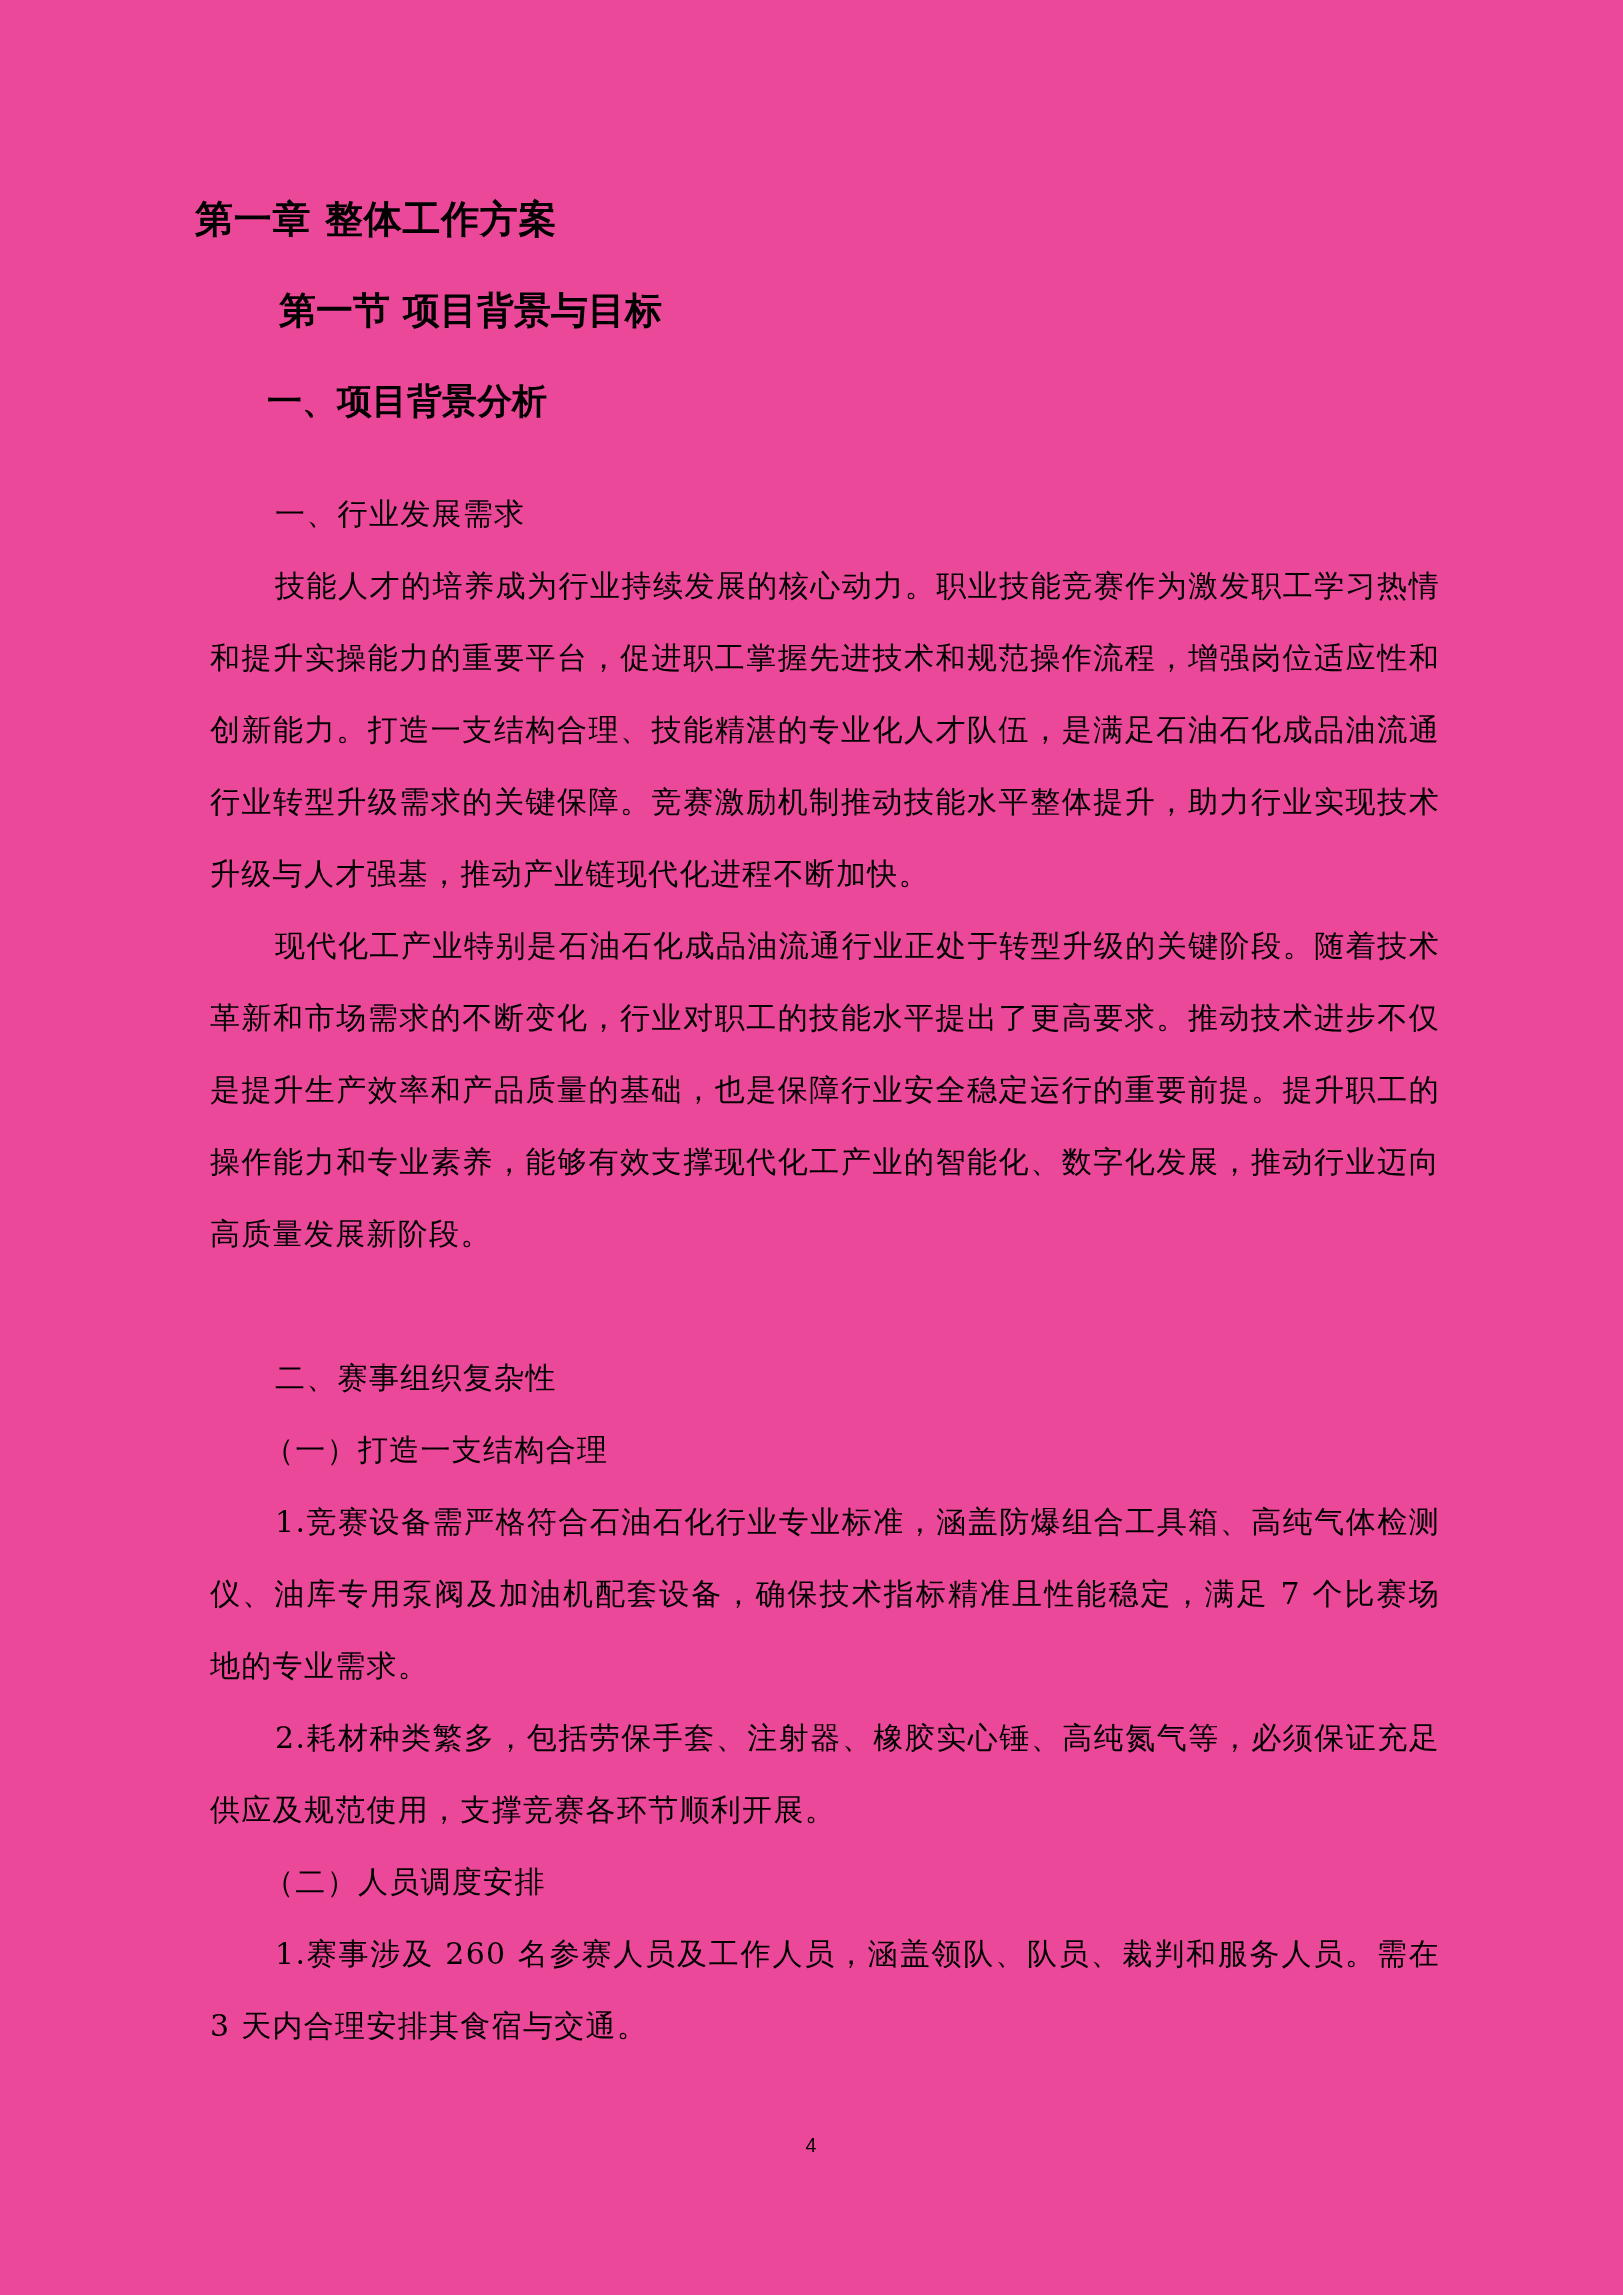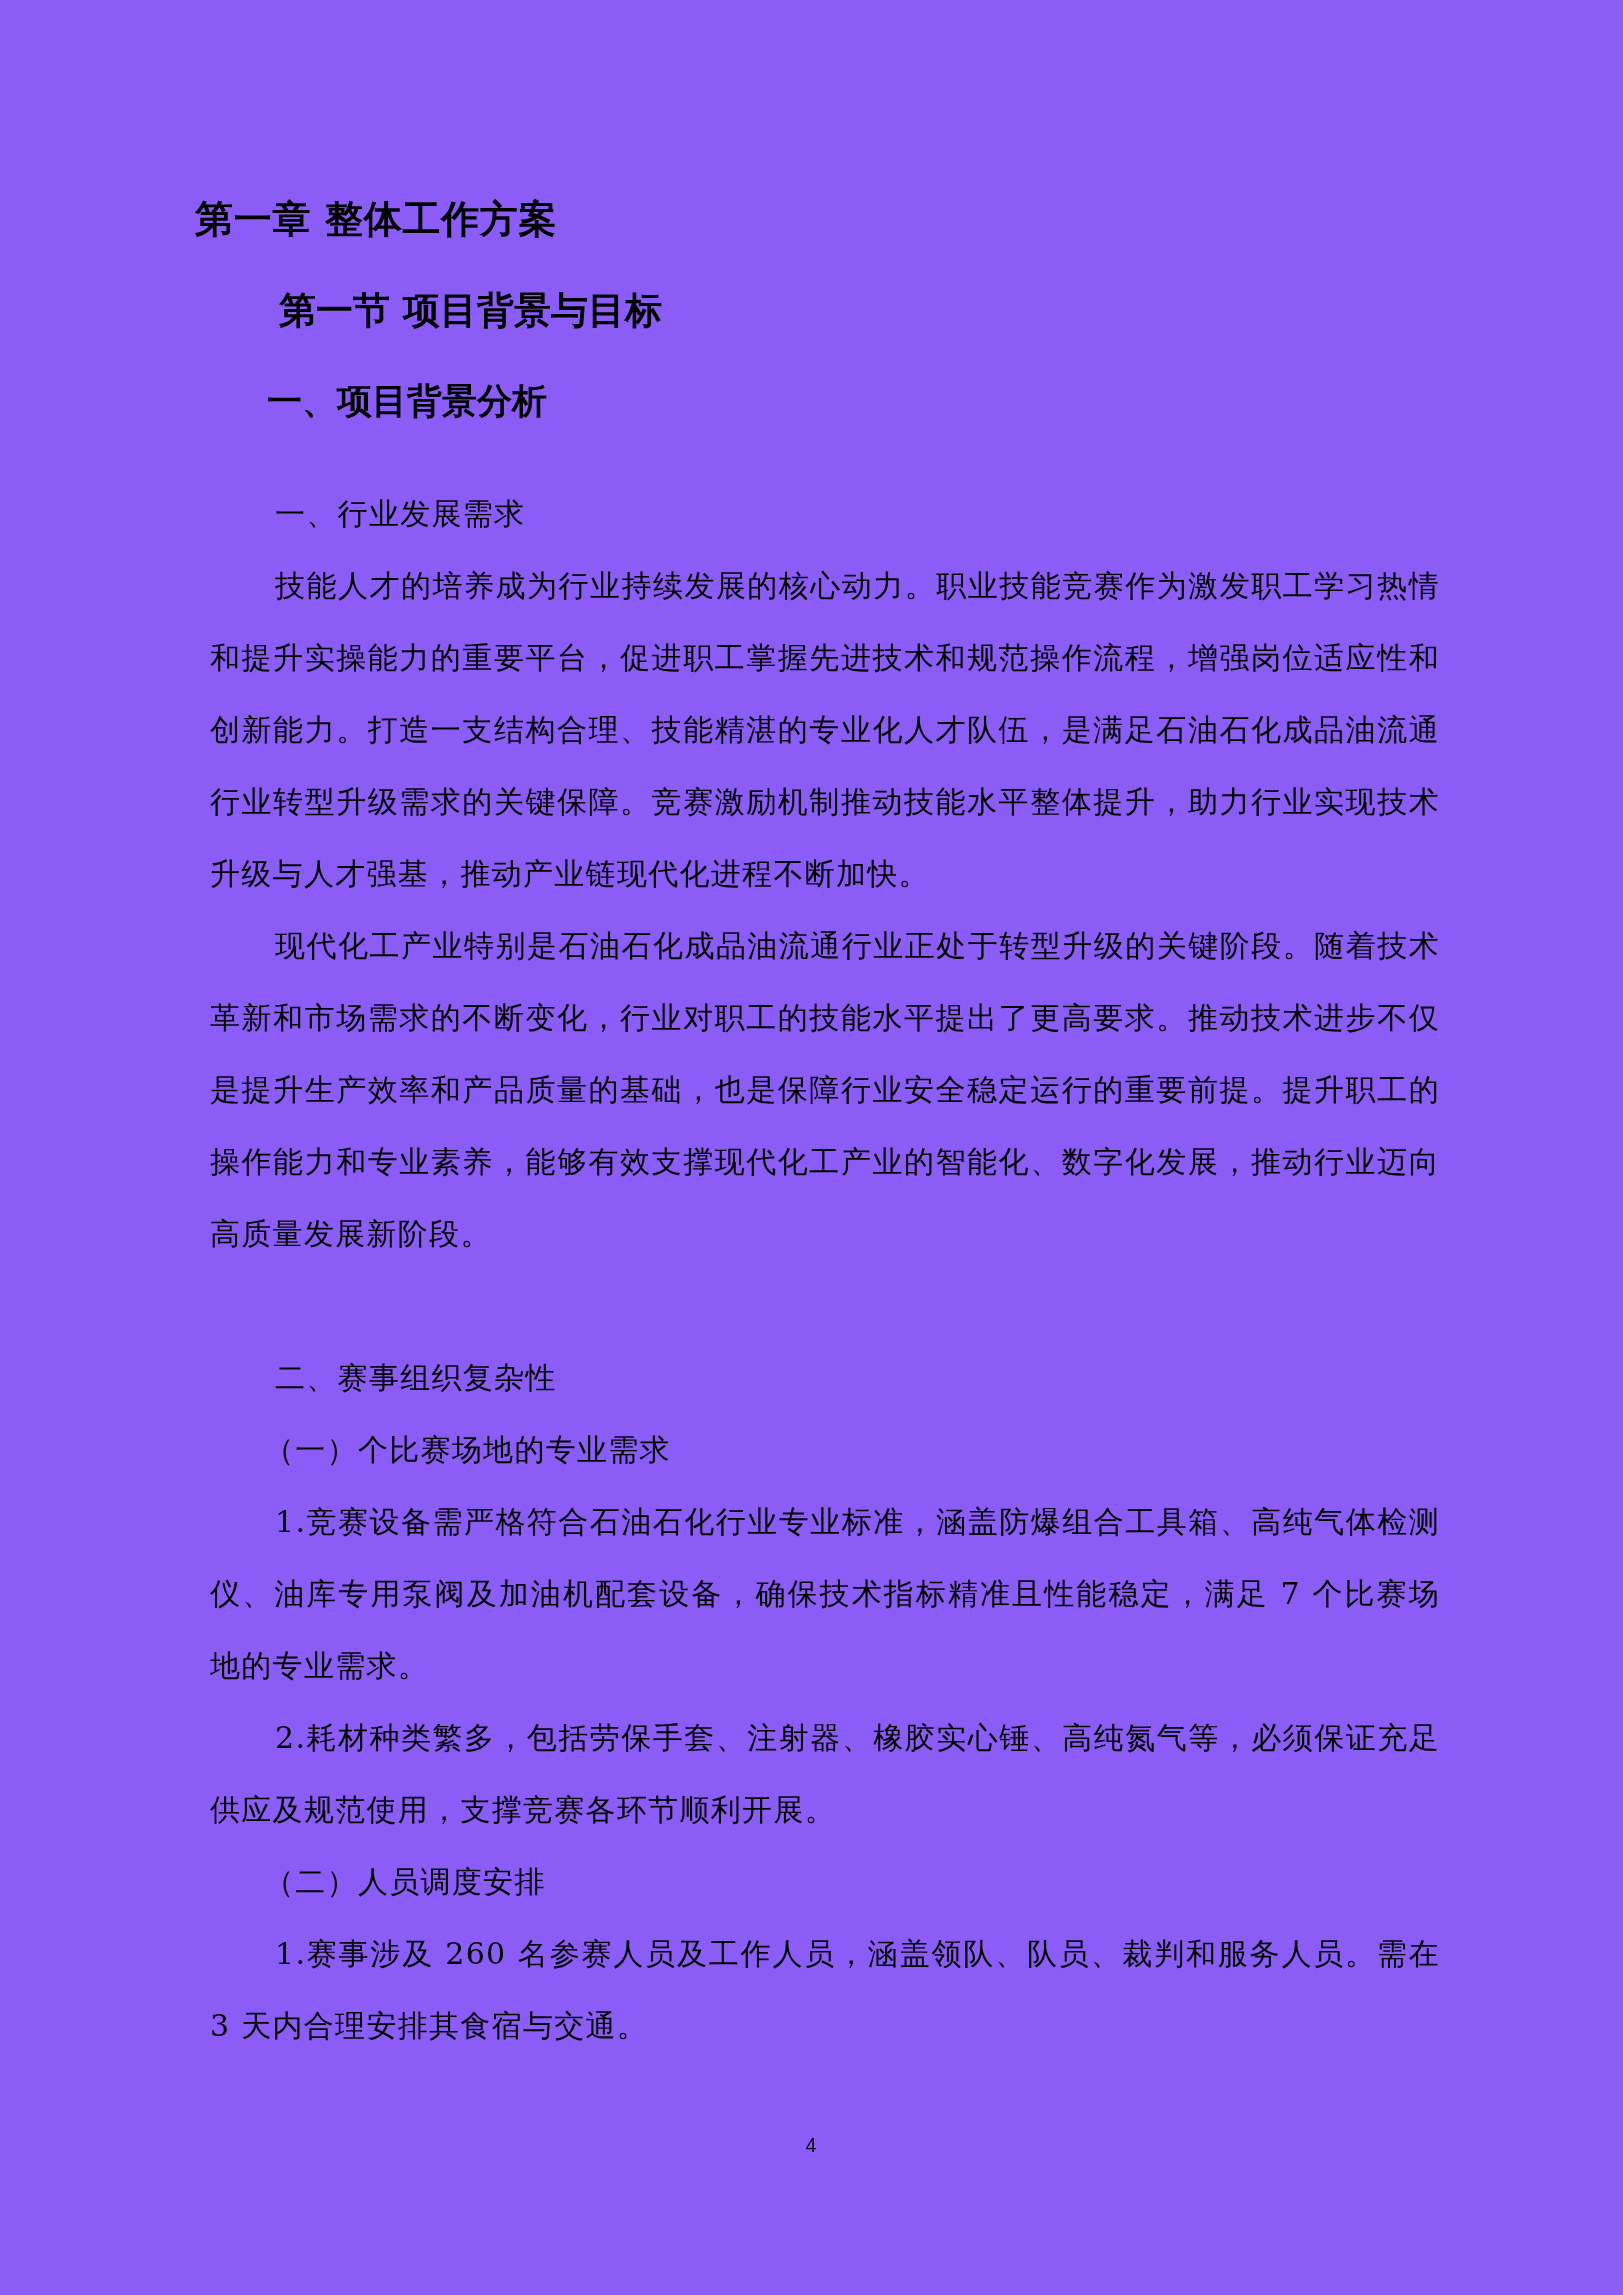--- a/index.html
+++ b/index.html
@@ -14,21 +14,21 @@
       overflow: hidden;
       color: #000000;
       font-family: "DejaVu Serif", "Liberation Serif", serif;
     }
     .page {
       position: absolute;
       left: 0;
       top: 0;
       width: 1623px;
       height: 2295px;
-      background: #8b5cf6;
+      background: #ec4899;
     }
     .content {
       position: absolute;
       left: 195px;
       top: 0;
       width: 1230px;
     }
     .h-chapter {
       position: absolute;
       left: 0;
@@ -109,21 +109,21 @@
     <div class="h-sub">一、项目背景分析</div>
 
     <div class="body-block" style="top:478px;margin-left:15px;">
       <p class="label-line">一、行业发展需求</p>
       <p>技能人才的培养成为行业持续发展的核心动力。职业技能竞赛作为激发职工学习热情和提升实操能力的重要平台，促进职工掌握先进技术和规范操作流程，增强岗位适应性和创新能力。打造一支结构合理、技能精湛的专业化人才队伍，是满足石油石化成品油流通行业转型升级需求的关键保障。竞赛激励机制推动技能水平整体提升，助力行业实现技术升级与人才强基，推动产业链现代化进程不断加快。</p>
       <p>现代化工产业特别是石油石化成品油流通行业正处于转型升级的关键阶段。随着技术革新和市场需求的不断变化，行业对职工的技能水平提出了更高要求。推动技术进步不仅是提升生产效率和产品质量的基础，也是保障行业安全稳定运行的重要前提。提升职工的操作能力和专业素养，能够有效支撑现代化工产业的智能化、数字化发展，推动行业迈向高质量发展新阶段。</p>
 
       <div class="spacer"></div>
 
       <p class="label-line">二、赛事组织复杂性</p>
-      <p class="label-line paren">（一）个比赛场地的专业需求</p>
+      <p class="label-line paren">（一）打造一支结构合理</p>
       <p>1.竞赛设备需严格符合石油石化行业专业标准，涵盖防爆组合工具箱、高纯气体检测仪、油库专用泵阀及加油机配套设备，确保技术指标精准且性能稳定，满足 7 个比赛场地的专业需求。</p>
       <p>2.耗材种类繁多，包括劳保手套、注射器、橡胶实心锤、高纯氮气等，必须保证充足供应及规范使用，支撑竞赛各环节顺利开展。</p>
 
       <p class="label-line paren">（二）人员调度安排</p>
       <p>1.赛事涉及 260 名参赛人员及工作人员，涵盖领队、队员、裁判和服务人员。需在 3 天内合理安排其食宿与交通。</p>
     </div>
 
   </div>
 
   <div class="page-number">4</div>

